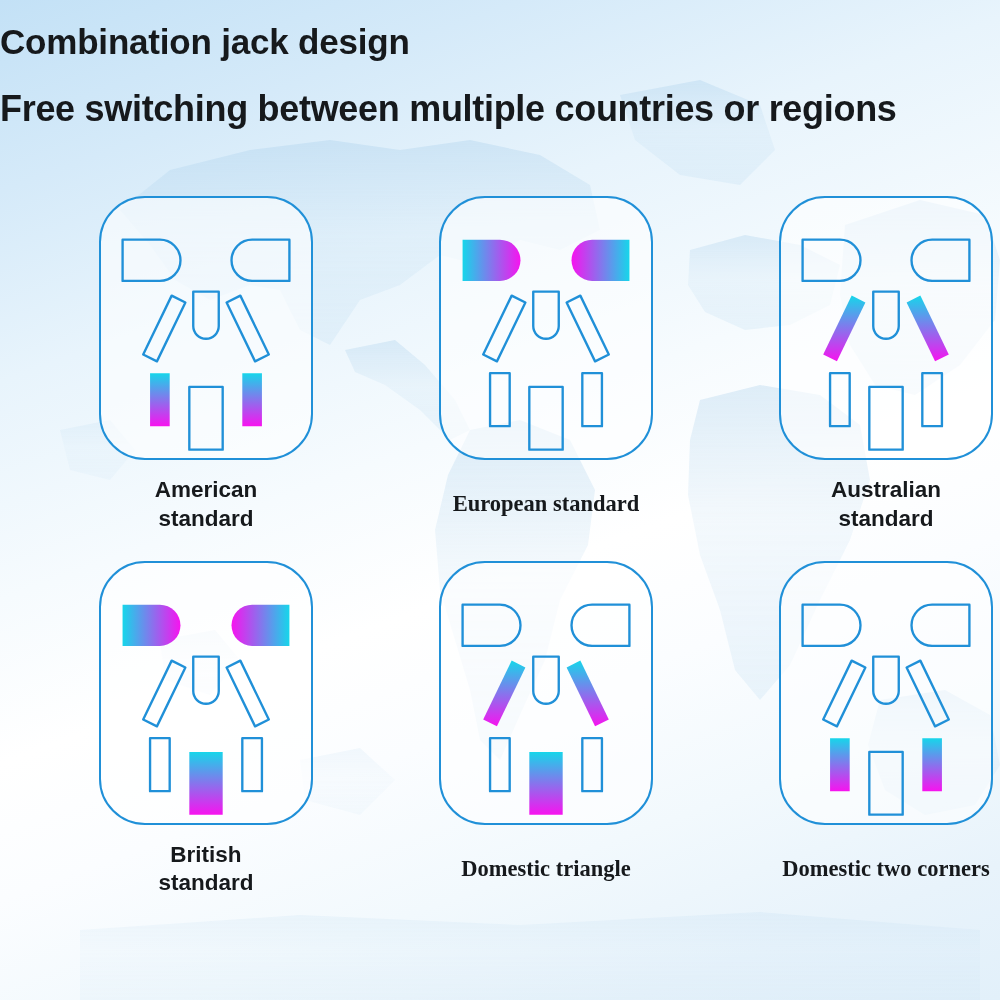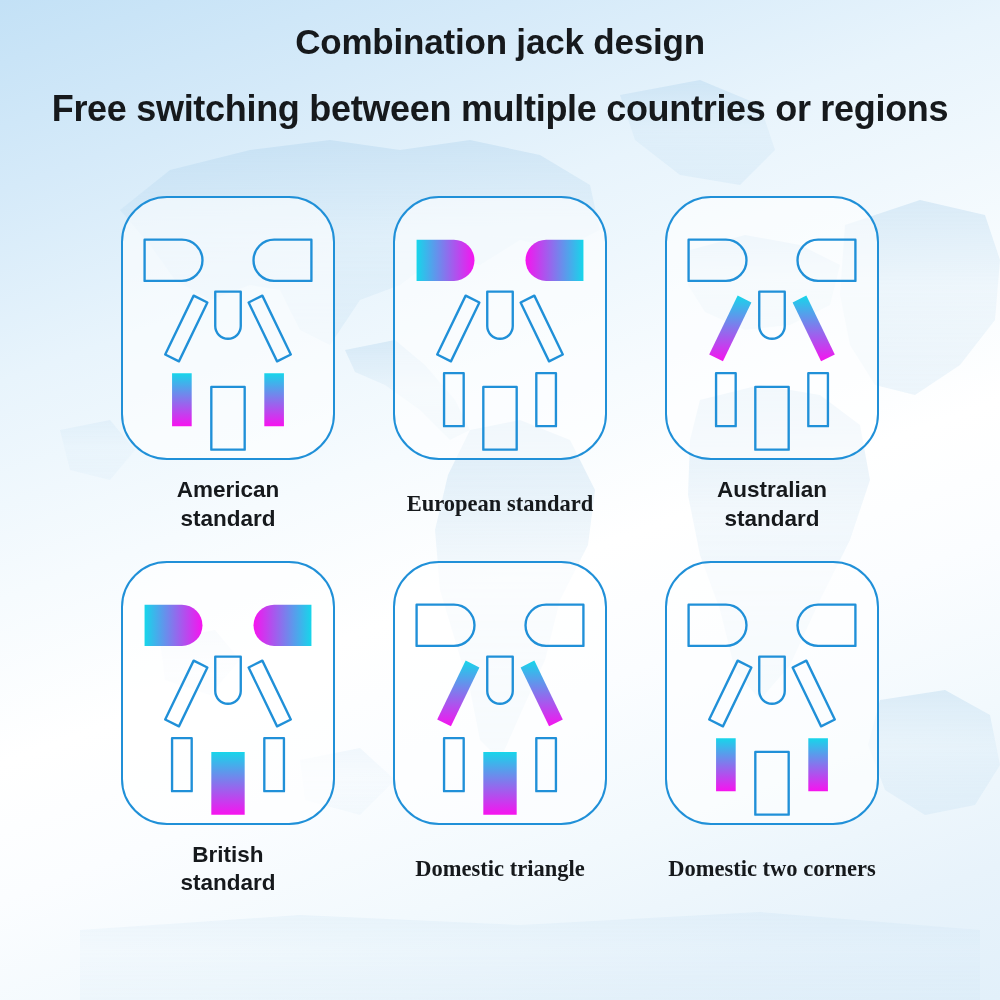--- a/index.html
+++ b/index.html
@@ -41,21 +41,20 @@
     height: 1000px;
     opacity: 0.40;
     pointer-events: none;
   }
 
   
   .headings {
     position: absolute;
     left: 0; top: 0;
     width: 1000px;
-    text-align: center;
     z-index: 4;
   }
   .title {
     margin: 0;
     padding-top: 22px;
     font-size: 35px;
     font-weight: bold;
     color: #16191c;
     letter-spacing: -0.2px;
   }
@@ -71,23 +70,23 @@
   
   #grid {
     position: absolute;
     left: 0;
     top: 196px;
     width: 1000px;
     z-index: 3;
   }
   .row {
     display: flex;
-    justify-content: center;
+    justify-content: flex-end;
     align-items: flex-start;
-    gap: 44px;
+    gap: 112px;
   }
   .row.row2 { margin-top: 27px; }
 
   .cell {
     width: 228px;
     display: flex;
     flex-direction: column;
     align-items: center;
   }
 

